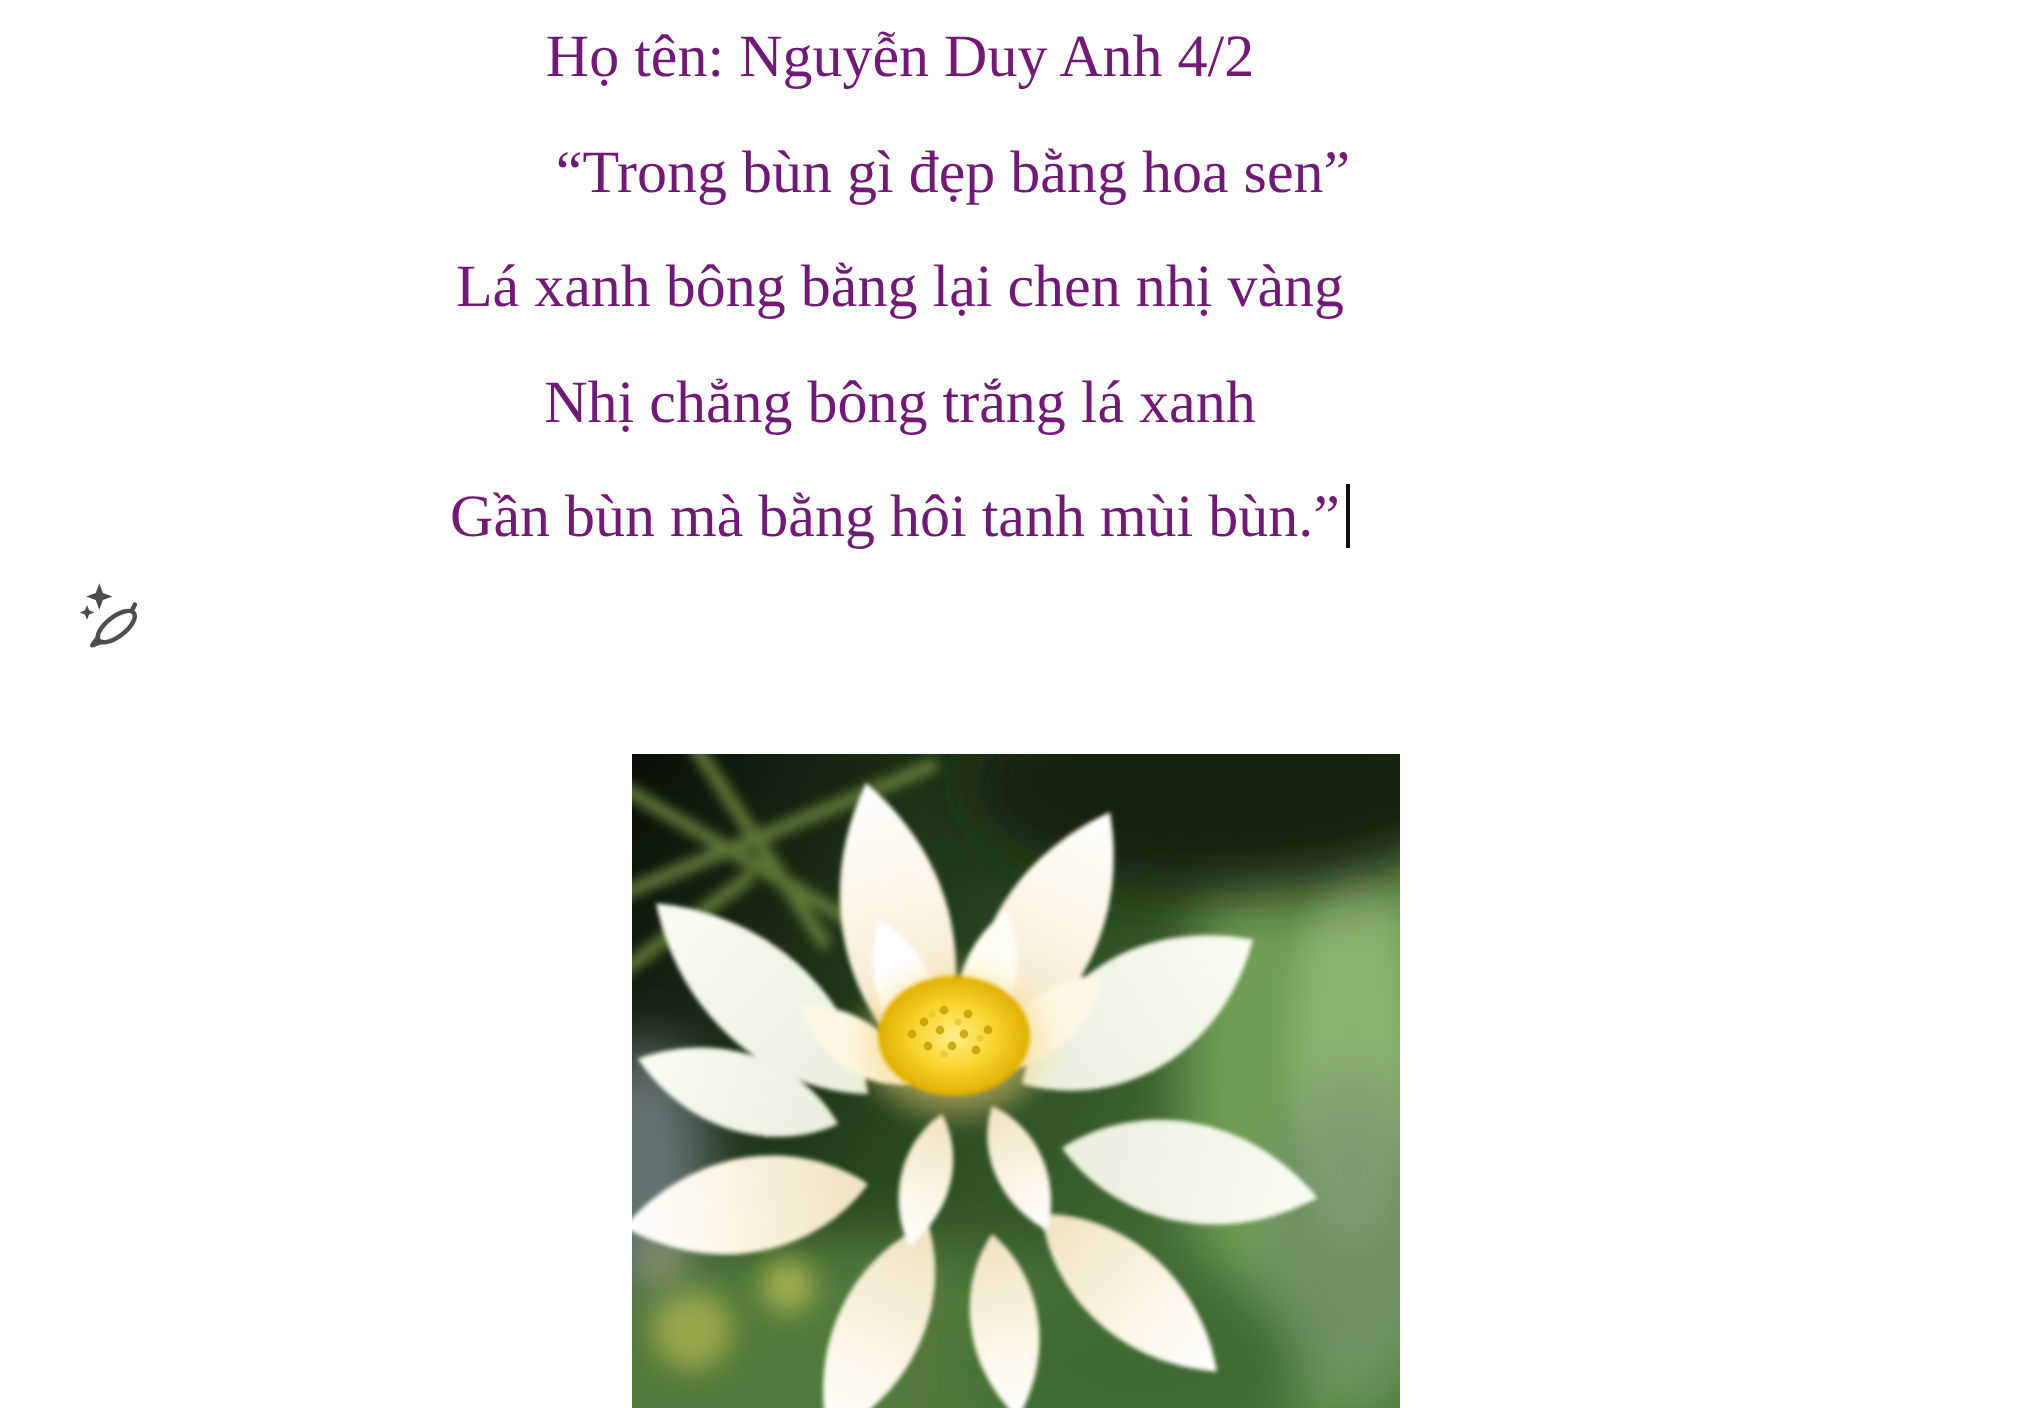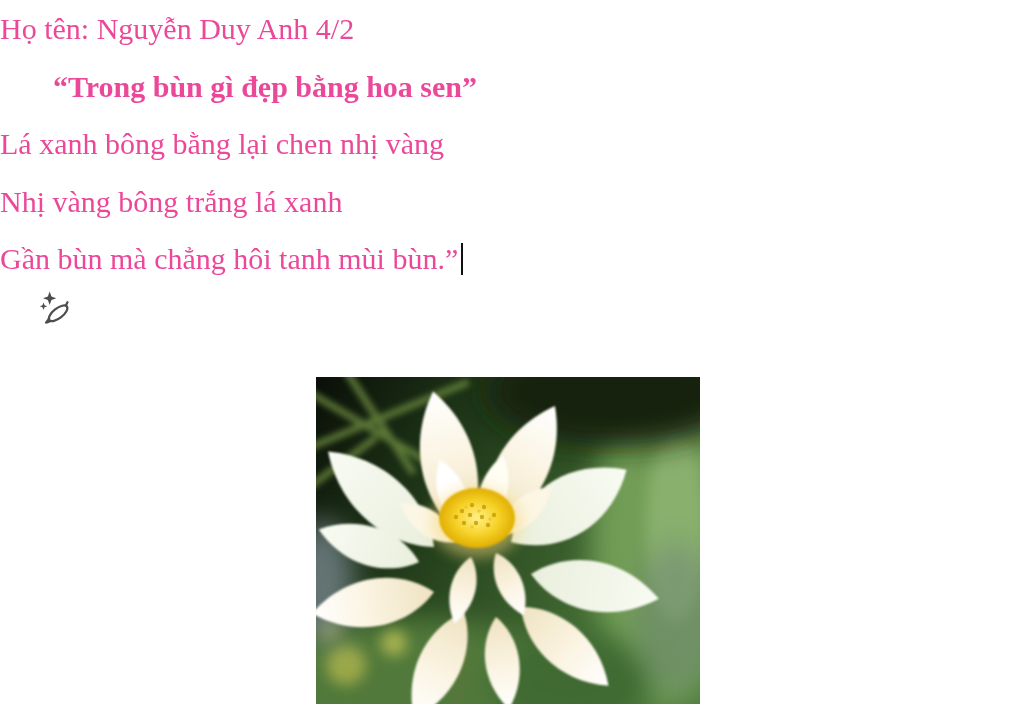--- a/index.html
+++ b/index.html
@@ -3,47 +3,47 @@
 <meta charset="utf-8">
 <style>
   html,body{margin:0;padding:0;}
   body{
     width:1016px;height:704px;position:relative;overflow:hidden;
     background:#ffffff;
     font-family:"Liberation Serif","DejaVu Serif",serif;
   }
   .doc-text{
     position:absolute;left:0;top:0;width:900px;
-    text-align:left;color:#ec4899;
+    text-align:center;color:#701a75;
     font-size:30px;line-height:57.6px;
   }
   .line{margin:0;white-space:pre;}
-  .line.indented{text-indent:53px;font-weight:bold;}
+  .line.indented{text-indent:53px;}
   .caret{
     display:inline-block;width:2px;height:32px;background:#111;
     margin-left:3px;transform:translateY(6px);
   }
   .copilot-icon{
     position:absolute;left:38px;top:290px;width:36px;height:36px;
   }
   .photo{
     position:absolute;left:316px;top:377px;width:384px;height:327px;
     overflow:hidden;
   }
   .photo svg,.copilot-icon svg{display:block;}
 </style>
 </head>
 <body>
 
 <div class="doc-text">
   <p class="line">Họ tên: Nguyễn Duy Anh 4/2</p>
   <p class="line indented">“Trong bùn gì đẹp bằng hoa sen”</p>
   <p class="line">Lá xanh bông bằng lại chen nhị vàng</p>
-  <p class="line">Nhị vàng bông trắng lá xanh</p>
-  <p class="line"><span>Gần bùn mà chẳng hôi tanh mùi bùn.”</span><span class="caret"></span></p>
+  <p class="line">Nhị chẳng bông trắng lá xanh</p>
+  <p class="line"><span>Gần bùn mà bằng hôi tanh mùi bùn.”</span><span class="caret"></span></p>
 </div>
 
 <div class="copilot-icon" title="">
   <svg viewBox="0 0 34 34" width="36" height="36" aria-hidden="true">
     <g fill="#4d4d4d">
       <path d="M11 1.5 L12.7 6.1 L17.2 7.8 L12.7 9.5 L11 14.1 L9.3 9.5 L4.8 7.8 L9.3 6.1 Z"></path>
       <path d="M5.2 11.8 L6.2 14.3 L8.7 15.3 L6.2 16.3 L5.2 18.8 L4.2 16.3 L1.7 15.3 L4.2 14.3 Z"></path>
     </g>
     <g transform="rotate(-38 19 22)" fill="none" stroke="#4d4d4d" stroke-width="2.1" stroke-linecap="round" stroke-linejoin="round">
       <ellipse cx="19" cy="22" rx="10.5" ry="4.6"></ellipse>

